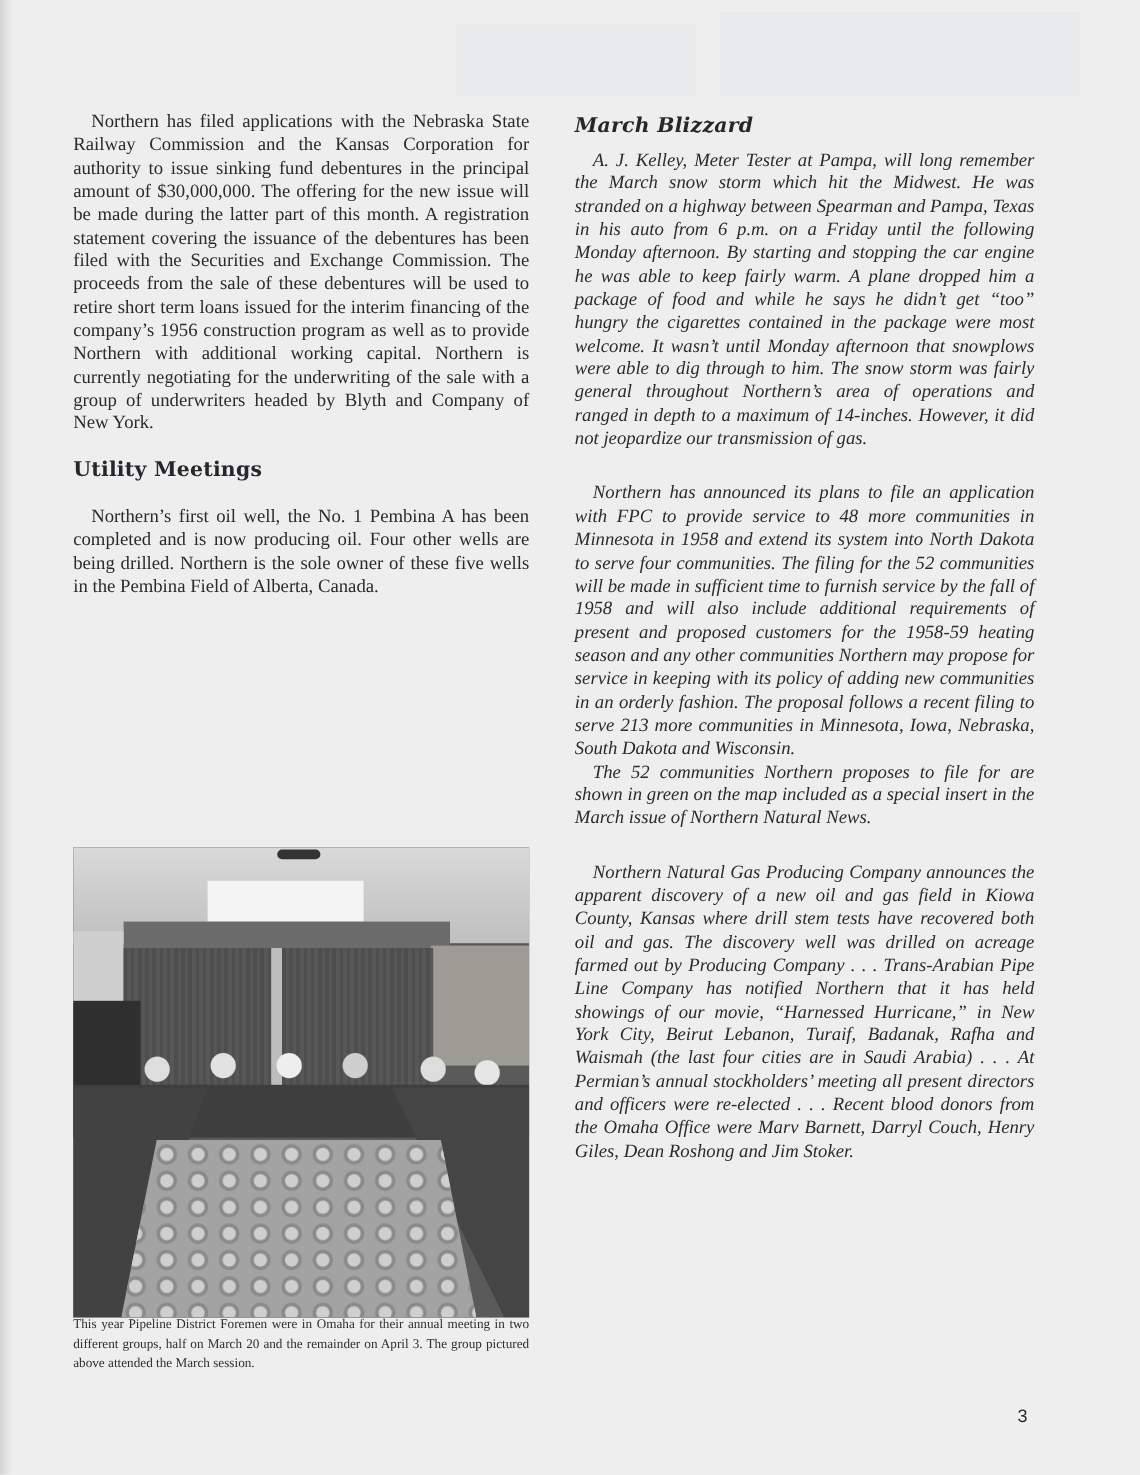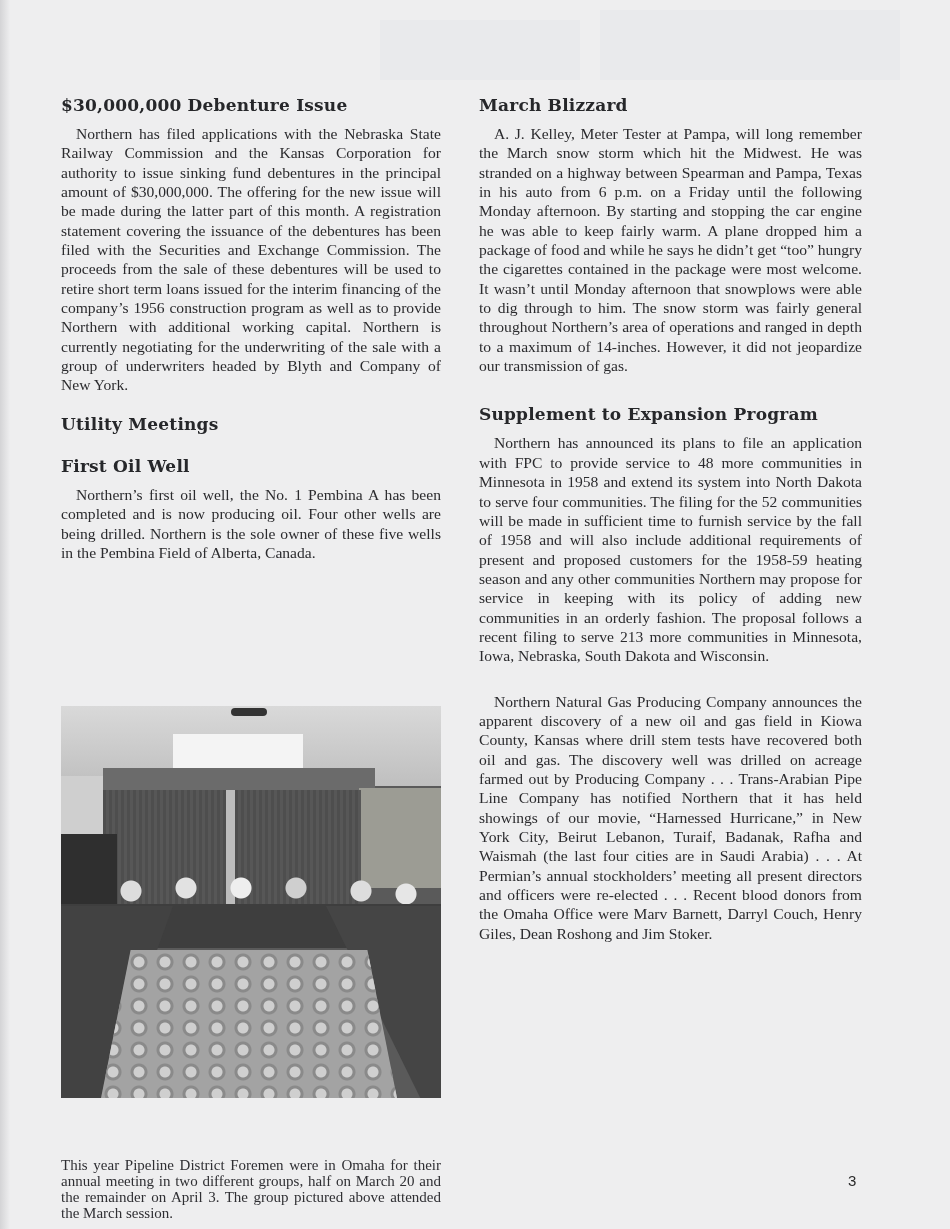--- a/index.html
+++ b/index.html
@@ -12,21 +12,21 @@
   }
   .page-shadow-left {
     position: absolute; left: 0; top: 0; width: 10px; height: 1229px;
     background: linear-gradient(to right, #d4d4d6, #eeeeef);
   }
   .ghost {
     position: absolute; background: #e6e7ea; opacity: .6;
   }
   .col { position: absolute; top: 92px; }
   .col-left { left: 61px; width: 380px; }
-  .col-right { left: 479px; width: 383px; }
+  .col-right { left: 479px; width: 383px; font-style: italic; }
 
   h2 {
     font-family: "DejaVu Serif", "Liberation Serif", serif;
     font-weight: bold; font-size: 17px; letter-spacing: .2px;
     margin: 0 0 6px 0; color: #26272a; line-height: 26px;
   }
   p {
     margin: 0; font-size: 14.3px; line-height: 19.35px;
     text-align: justify; text-indent: 15px;
     font-family: "Liberation Serif", "DejaVu Serif", serif;
@@ -60,47 +60,45 @@
     clip-path: polygon(0 0,100% 0,38% 100%,0 100%); }
   .photo .table-right { position:absolute; left:265px; top:200px; width:115px; height:192px; background:#454545;
     clip-path: polygon(0 0,100% 0,100% 100%,82% 100%); }
   .photo .carpet { position:absolute; left:40px; top:244px; width:296px; height:148px;
     background:
       radial-gradient(circle at 12px 12px, #cfcfcf 0 5px, #8a8a8a 6px 8px, transparent 9px) 0 0/26px 22px,
       #a3a3a3;
     clip-path: polygon(10% 0,90% 0,100% 100%,0 100%); }
 
   .caption {
-    position: absolute; left: 61px; top: 1157px; width: 380px;
+    position: absolute; left: 61px; top: 1096px; width: 380px;
     font-family: "Liberation Serif", "DejaVu Serif", serif;
-    font-size: 15px; line-height: 16px; text-align: justify; color: #2f2f33;
+    font-size: 11px; line-height: 16px; text-align: justify; color: #2f2f33;
   }
   .page-number {
     position: absolute; left: 848px; top: 1172px;
     font-family: "Liberation Sans", "DejaVu Sans", sans-serif;
     font-size: 15px; color: #2a2a2a;
   }
 </style>
 </head>
 <body>
 
 <div class="page-shadow-left"></div>
 <div class="ghost" style="left:380px;top:20px;width:200px;height:60px;"></div>
 <div class="ghost" style="left:600px;top:10px;width:300px;height:70px;"></div>
 
 <div class="col col-left">
   <div class="section">
-    <h2>$30,000,000 Debenture Issue</h2>
     <p>Northern has filed applications with the Nebraska State Railway Commission and the Kansas Corporation for authority to issue sinking fund debentures in the principal amount of $30,000,000. The offering for the new issue will be made during the latter part of this month. A registration statement covering the issuance of the debentures has been filed with the Securities and Exchange Commission. The proceeds from the sale of these debentures will be used to retire short term loans issued for the interim financing of the company’s 1956 construction program as well as to provide Northern with additional working capital. Northern is currently negotiating for the underwriting of the sale with a group of underwriters headed by Blyth and Company of New York.</p>
   </div>
   <div class="section">
     <h2>Utility Meetings</h2>
   </div>
   <div class="section">
-    <h2>First Oil Well</h2>
     <p>Northern’s first oil well, the No. 1 Pembina A has been completed and is now producing oil. Four other wells are being drilled. Northern is the sole owner of these five wells in the Pembina Field of Alberta, Canada.</p>
   </div>
 </div>
 
 <div class="photo" title="Pipeline District Foremen seated around a U-shaped meeting table">
   <div class="ceiling"></div>
   <div class="lamp"></div>
   <div class="light"></div>
   <div class="beam"></div>
   <div class="wall-left"></div>
@@ -115,21 +113,21 @@
   <div class="carpet"></div>
 </div>
 <div class="caption">This year Pipeline District Foremen were in Omaha for their annual meeting in two different groups, half on March 20 and the remainder on April 3. The group pictured above attended the March session.</div>
 
 <div class="col col-right">
   <div class="section" style="margin-bottom:26px;">
     <h2>March Blizzard</h2>
     <p>A. J. Kelley, Meter Tester at Pampa, will long remember the March snow storm which hit the Midwest. He was stranded on a highway between Spearman and Pampa, Texas in his auto from 6 p.m. on a Friday until the following Monday afternoon. By starting and stopping the car engine he was able to keep fairly warm. A plane dropped him a package of food and while he says he didn’t get “too” hungry the cigarettes contained in the package were most welcome. It wasn’t until Monday afternoon that snowplows were able to dig through to him. The snow storm was fairly general throughout Northern’s area of operations and ranged in depth to a maximum of 14-inches. However, it did not jeopardize our transmission of gas.</p>
   </div>
   <div class="section" style="margin-bottom:26px;">
-    <h2>Supplement to Expansion Program</h2>
     <p>Northern has announced its plans to file an application with FPC to provide service to 48 more communities in Minnesota in 1958 and extend its system into North Dakota to serve four communities. The filing for the 52 communities will be made in sufficient time to furnish service by the fall of 1958 and will also include additional requirements of present and proposed customers for the 1958-59 heating season and any other communities Northern may propose for service in keeping with its policy of adding new communities in an orderly fashion. The proposal follows a recent filing to serve 213 more communities in Minnesota, Iowa, Nebraska, South Dakota and Wisconsin.</p>
+    <p>The 52 communities Northern proposes to file for are shown in green on the map included as a special insert in the March issue of Northern Natural News.</p>
   </div>
   <div class="section">
     <p>Northern Natural Gas Producing Company announces the apparent discovery of a new oil and gas field in Kiowa County, Kansas where drill stem tests have recovered both oil and gas. The discovery well was drilled on acreage farmed out by Producing Company . . . Trans-Arabian Pipe Line Company has notified Northern that it has held showings of our movie, “Harnessed Hurricane,” in New York City, Beirut Lebanon, Turaif, Badanak, Rafha and Waismah (the last four cities are in Saudi Arabia) . . . At Permian’s annual stockholders’ meeting all present directors and officers were re-elected . . . Recent blood donors from the Omaha Office were Marv Barnett, Darryl Couch, Henry Giles, Dean Roshong and Jim Stoker.</p>
   </div>
 </div>
 
 <div class="page-number">3</div>
 
 </body></html>

